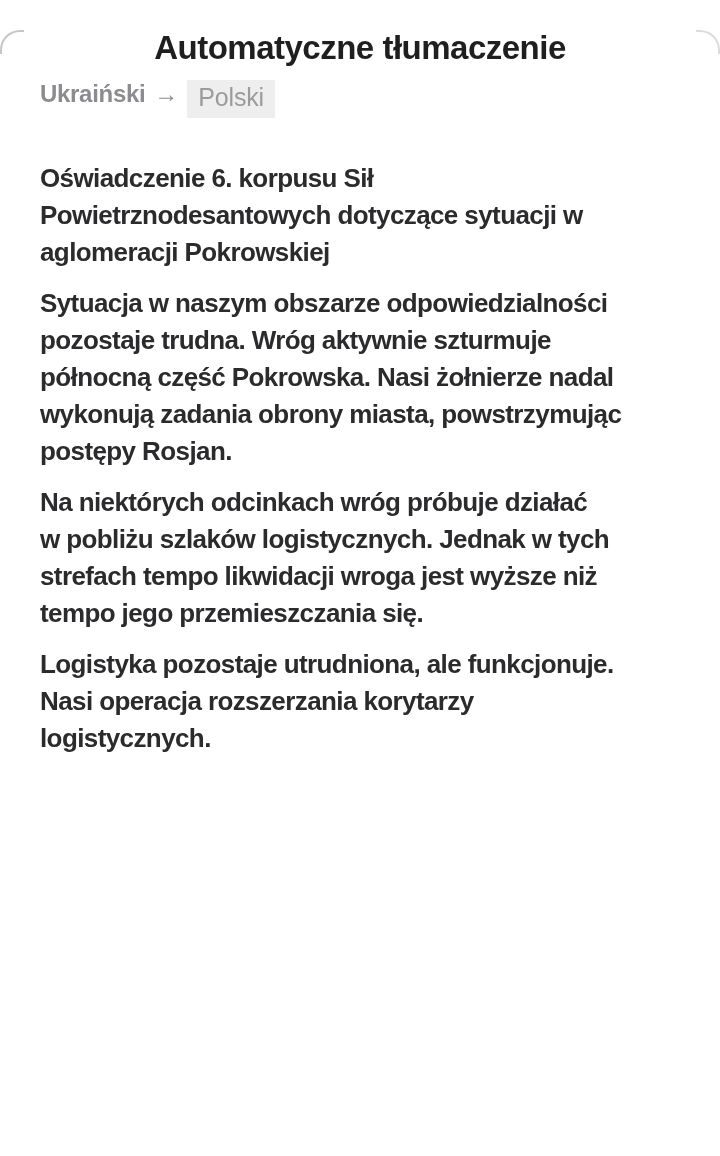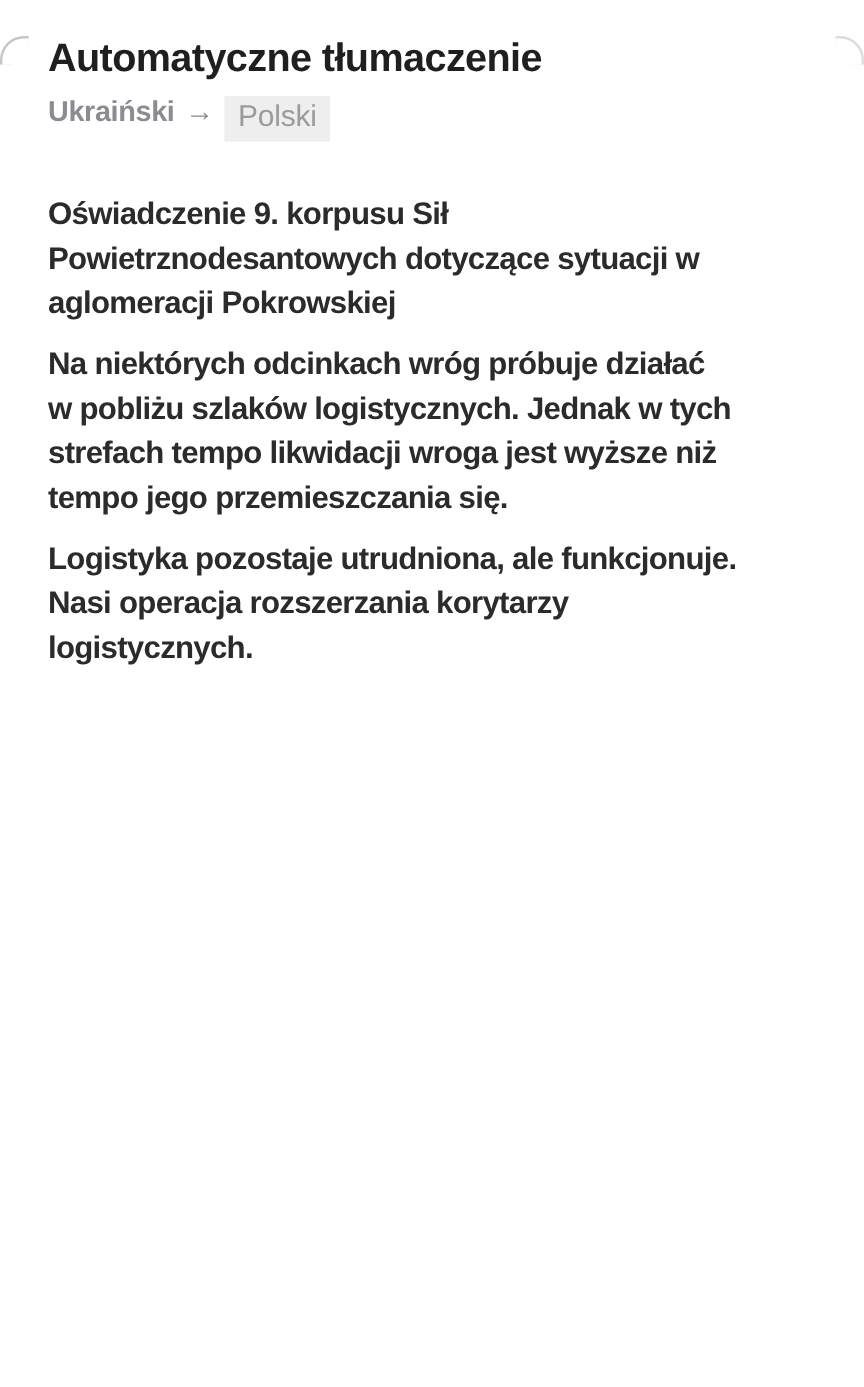--- a/index.html
+++ b/index.html
@@ -39,20 +39,21 @@
     border-right: 2px solid #dcdcde;
     border-top-right-radius: 20px;
   }
   .title {
     margin-top: 30px;
     font-size: 33px;
     line-height: 36px;
     font-weight: 700;
     letter-spacing: -0.5px;
     color: #1f1f21;
+    text-align: center;
   }
   .lang-bar {
     margin-top: 14px;
     display: flex;
     align-items: flex-start;
     gap: 9px;
     height: 38px;
   }
   .lang-source {
     font-size: 24px;
@@ -96,23 +97,28 @@
 
   <div class="title">Automatyczne tłumaczenie</div>
 
   <div class="lang-bar">
     <span class="lang-source">Ukraiński</span>
     <span class="lang-arrow">→</span>
     <span class="lang-badge">Polski</span>
   </div>
 
   <div class="body-text">
-    <p class="paragraph">Oświadczenie 9. korpusu Sił
+    <p class="paragraph">Oświadczenie 6. korpusu Sił
 Powietrznodesantowych dotyczące sytuacji w
 aglomeracji Pokrowskiej</p>
+    <p class="paragraph">Sytuacja w naszym obszarze odpowiedzialności
+pozostaje trudna. Wróg aktywnie szturmuje
+północną część Pokrowska. Nasi żołnierze nadal
+wykonują zadania obrony miasta, powstrzymując
+postępy Rosjan.</p>
     <p class="paragraph">Na niektórych odcinkach wróg próbuje działać
 w pobliżu szlaków logistycznych. Jednak w tych
 strefach tempo likwidacji wroga jest wyższe niż
 tempo jego przemieszczania się.</p>
     <p class="paragraph">Logistyka pozostaje utrudniona, ale funkcjonuje.
 Nasi operacja rozszerzania korytarzy
 logistycznych.</p>
   </div>
 </div>
 

